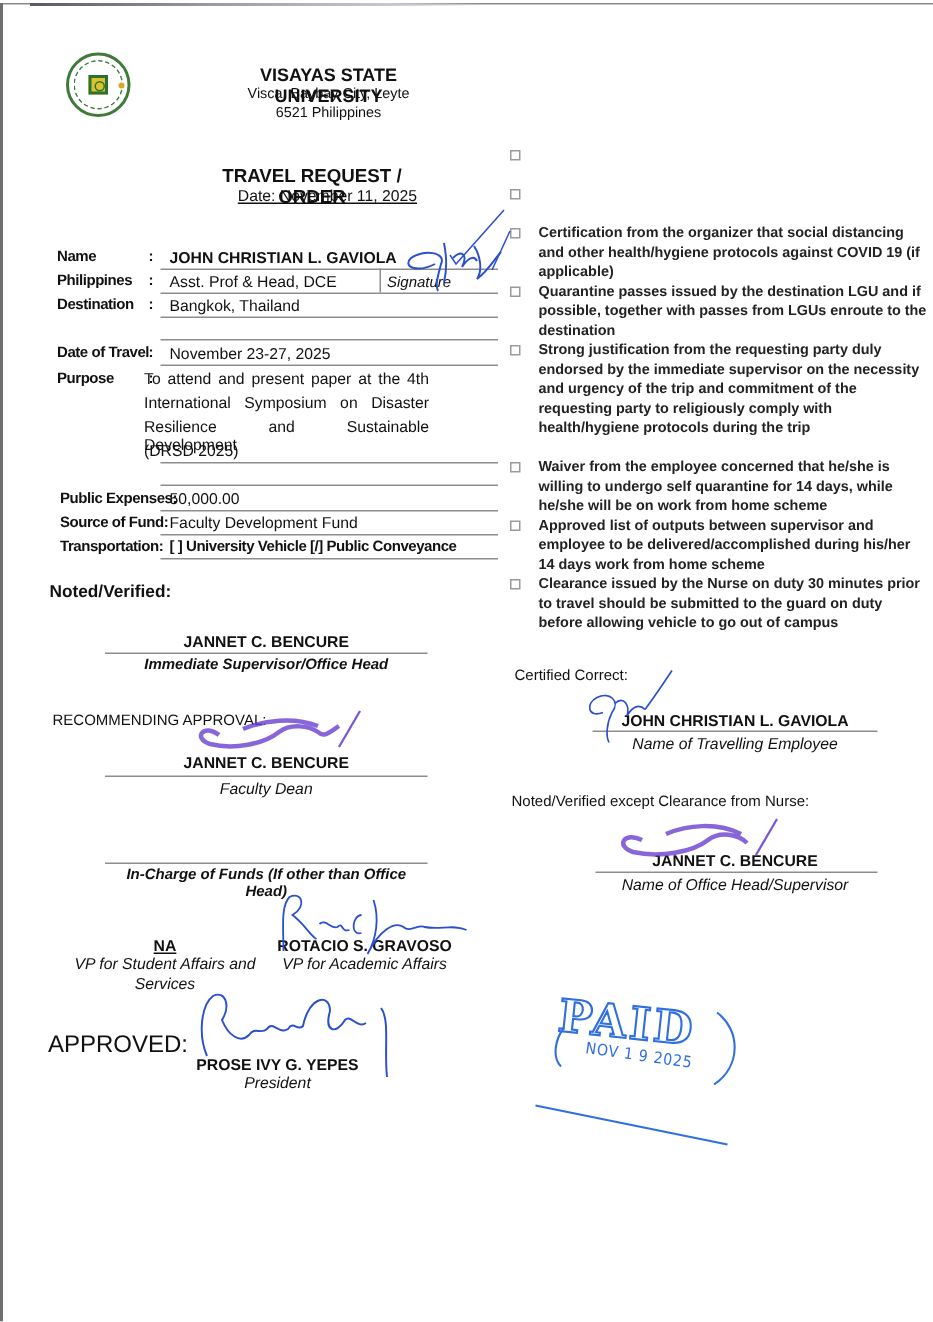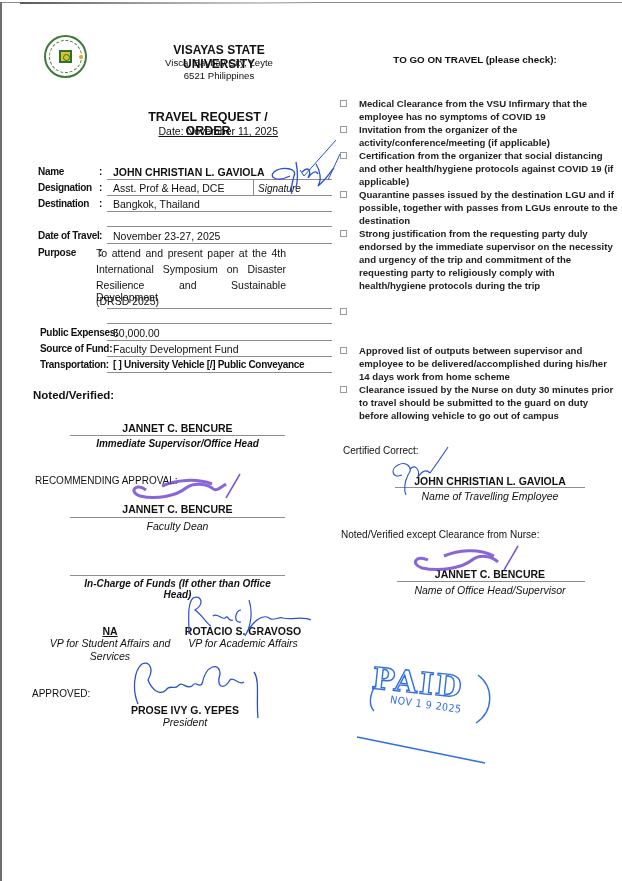--- a/index.html
+++ b/index.html
@@ -64,21 +64,21 @@
 <div class="uni-addr2">6521   Philippines</div>
 
 <div class="form-title">TRAVEL REQUEST / ORDER</div>
 <div class="form-date">Date: November 11,  2025</div>
 
 <div class="field-label" style="left:38px;top:166px;">Name</div>
 <div class="colon" style="left:99px;top:166px;">:</div>
 <div class="field-value bold" style="left:113px;top:166px;">JOHN CHRISTIAN L. GAVIOLA</div>
 <div class="hline" style="left:107px;top:179px;width:225px;"></div>
 
-<div class="field-label" style="left:38px;top:182px;">Designation</div>
+<div class="field-label" style="left:38px;top:182px;">Philippines</div>
 <div class="colon" style="left:99px;top:182px;">:</div>
 <div class="field-value" style="left:113px;top:182px;">Asst. Prof &amp; Head, DCE</div>
 <div class="vline" style="left:253px;top:179px;height:16px;"></div>
 <div class="sig-label" style="left:258px;top:183px;">Signature</div>
 <div class="hline" style="left:107px;top:195px;width:225px;"></div>
 
 <div class="field-label" style="left:38px;top:198px;">Destination</div>
 <div class="colon" style="left:99px;top:198px;">:</div>
 <div class="field-value" style="left:113px;top:198px;">Bangkok, Thailand</div>
 <div class="hline" style="left:107px;top:211px;width:225px;"></div>
@@ -123,33 +123,32 @@
 <div class="hline" style="left:70px;top:575px;width:215px;"></div>
 <div class="signer-role bold" style="left:70px;top:578px;width:215px;">In-Charge of Funds (If other than Office Head)</div>
 
 <div class="signer-name" style="left:60px;top:625px;width:100px;text-decoration:underline;">NA</div>
 <div class="signer-role" style="left:30px;top:637px;width:160px;">VP for Student Affairs and</div>
 <div class="signer-role" style="left:30px;top:650px;width:160px;">Services</div>
 
 <div class="signer-name" style="left:183px;top:625px;width:120px;">ROTACIO S. GRAVOSO</div>
 <div class="signer-role" style="left:183px;top:637px;width:120px;">VP for Academic Affairs</div>
 
-<div class="small-head" style="left:32px;top:688px;font-size:10px;">APPROVED:</div>
+<div class="small-head" style="left:32px;top:688px;font-size:16px;">APPROVED:</div>
 <div class="signer-name" style="left:125px;top:704px;width:120px;">PROSE IVY G. YEPES</div>
 <div class="signer-role" style="left:125px;top:716px;width:120px;">President</div>
 
 <div class="checklist-title">
-  <div>TO GO ON TRAVEL (please check):</div>
 </div>
-<div class="check-item" style="top:98px;"><span class="check-box"></span><span>Medical Clearance from the VSU Infirmary that the employee has no symptoms of COVID 19</span></div>
-<div class="check-item" style="top:124px;"><span class="check-box"></span><span>Invitation from the organizer of the activity/conference/meeting (if applicable)</span></div>
+<div class="check-item" style="top:98px;"><span class="check-box"></span></div>
+<div class="check-item" style="top:124px;"><span class="check-box"></span></div>
 <div class="check-item" style="top:150px;"><span class="check-box"></span><span>Certification from the organizer that social distancing and other health/hygiene protocols against COVID 19 (if applicable)</span></div>
 <div class="check-item" style="top:189px;"><span class="check-box"></span><span>Quarantine passes issued by the destination LGU and if possible, together with passes from LGUs enroute to the destination</span></div>
 <div class="check-item" style="top:228px;"><span class="check-box"></span><span>Strong justification from the requesting party duly endorsed by the immediate supervisor on the necessity and urgency of the trip and commitment of the requesting party to religiously comply with health/hygiene protocols during the trip</span></div>
-<div class="check-item" style="top:306px;"><span class="check-box"></span></div>
+<div class="check-item" style="top:306px;"><span class="check-box"></span><span>Waiver from the employee concerned that he/she is willing to undergo self quarantine for 14 days, while he/she will be on work from home scheme</span></div>
 <div class="check-item" style="top:345px;"><span class="check-box"></span><span>Approved list of outputs between supervisor and employee to be delivered/accomplished during his/her 14 days work from home scheme</span></div>
 <div class="check-item" style="top:384px;"><span class="check-box"></span><span>Clearance issued by the Nurse on duty 30 minutes prior to travel should be submitted to the guard on duty before allowing vehicle to go out of campus</span></div>
 
 <div class="small-head" style="left:343px;top:445px;">Certified Correct:</div>
 <div class="signer-name" style="left:400px;top:475px;width:180px;">JOHN CHRISTIAN L. GAVIOLA</div>
 <div class="hline" style="left:395px;top:487px;width:190px;"></div>
 <div class="signer-role" style="left:395px;top:490px;width:190px;">Name of Travelling Employee</div>
 
 <div class="small-head" style="left:341px;top:529px;">Noted/Verified except Clearance from Nurse:</div>
 <div class="signer-name" style="left:400px;top:568px;width:180px;">JANNET C. BENCURE</div>

